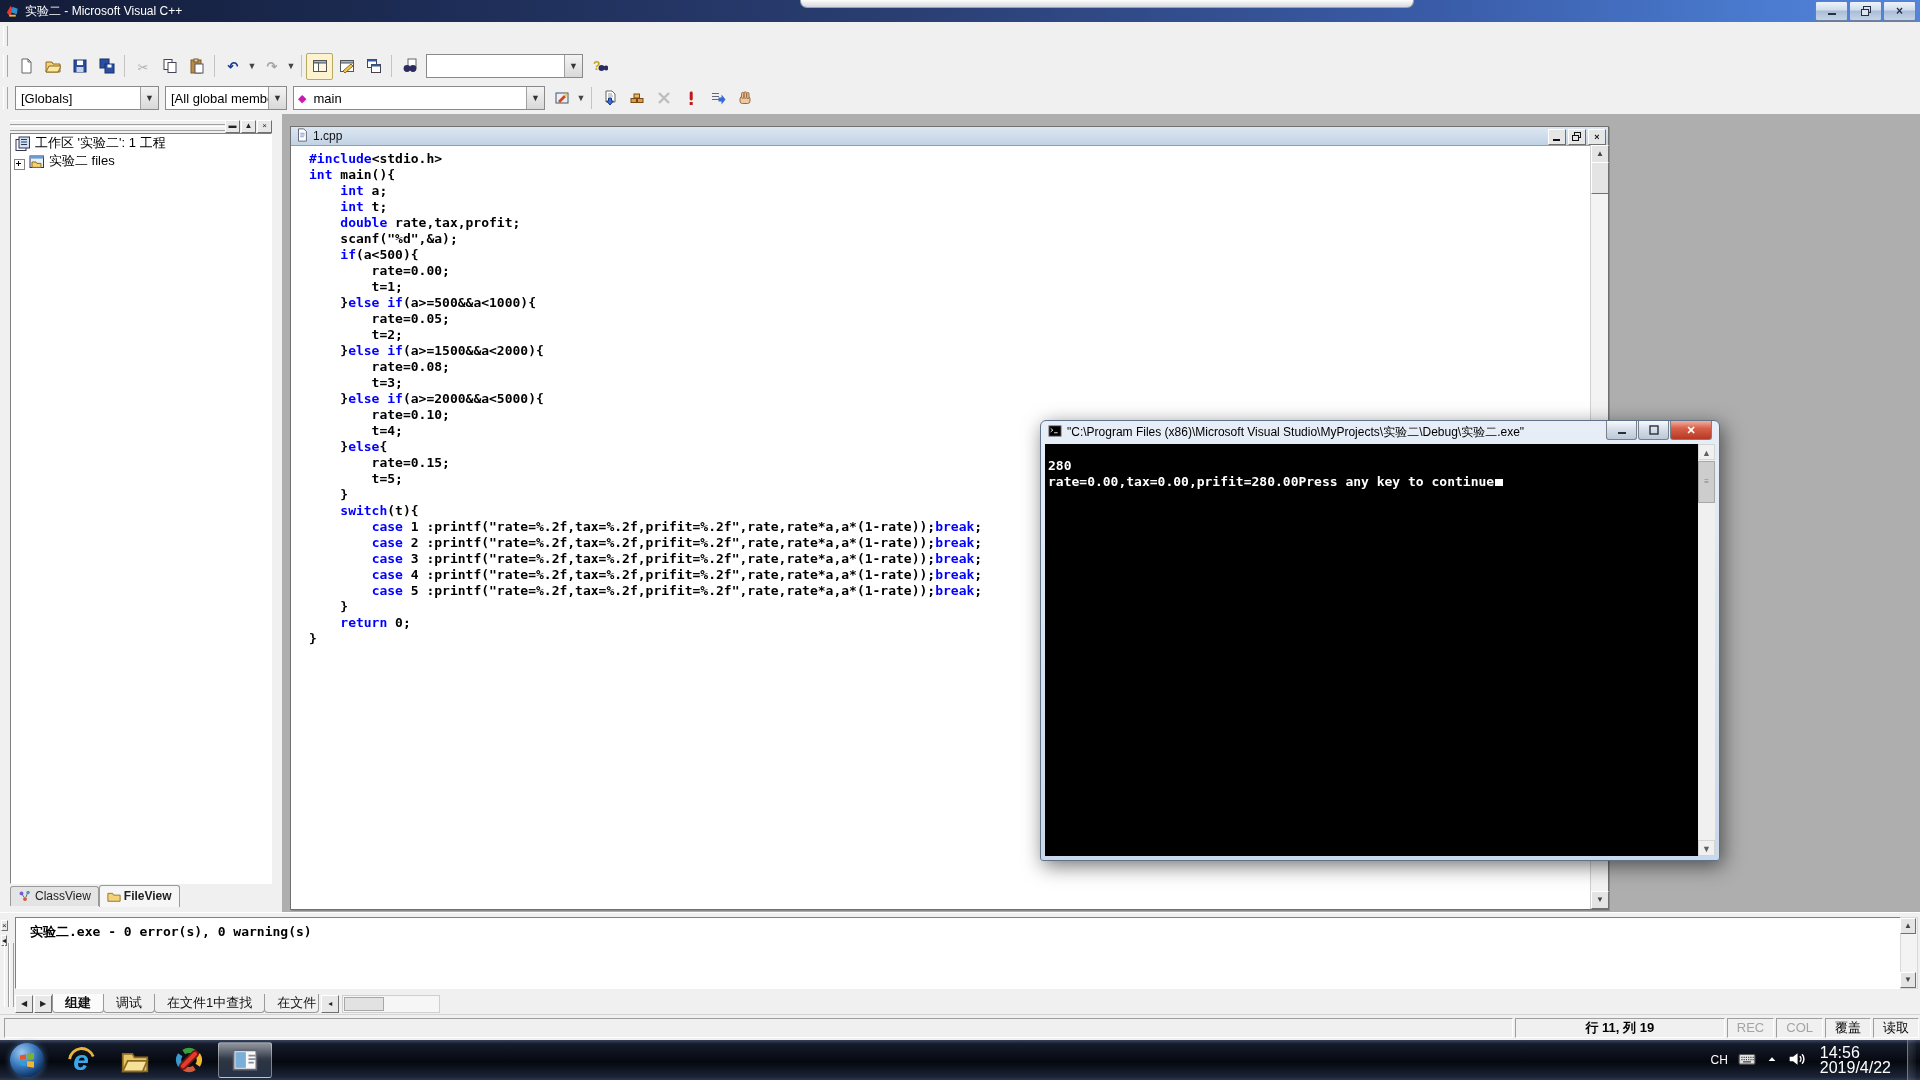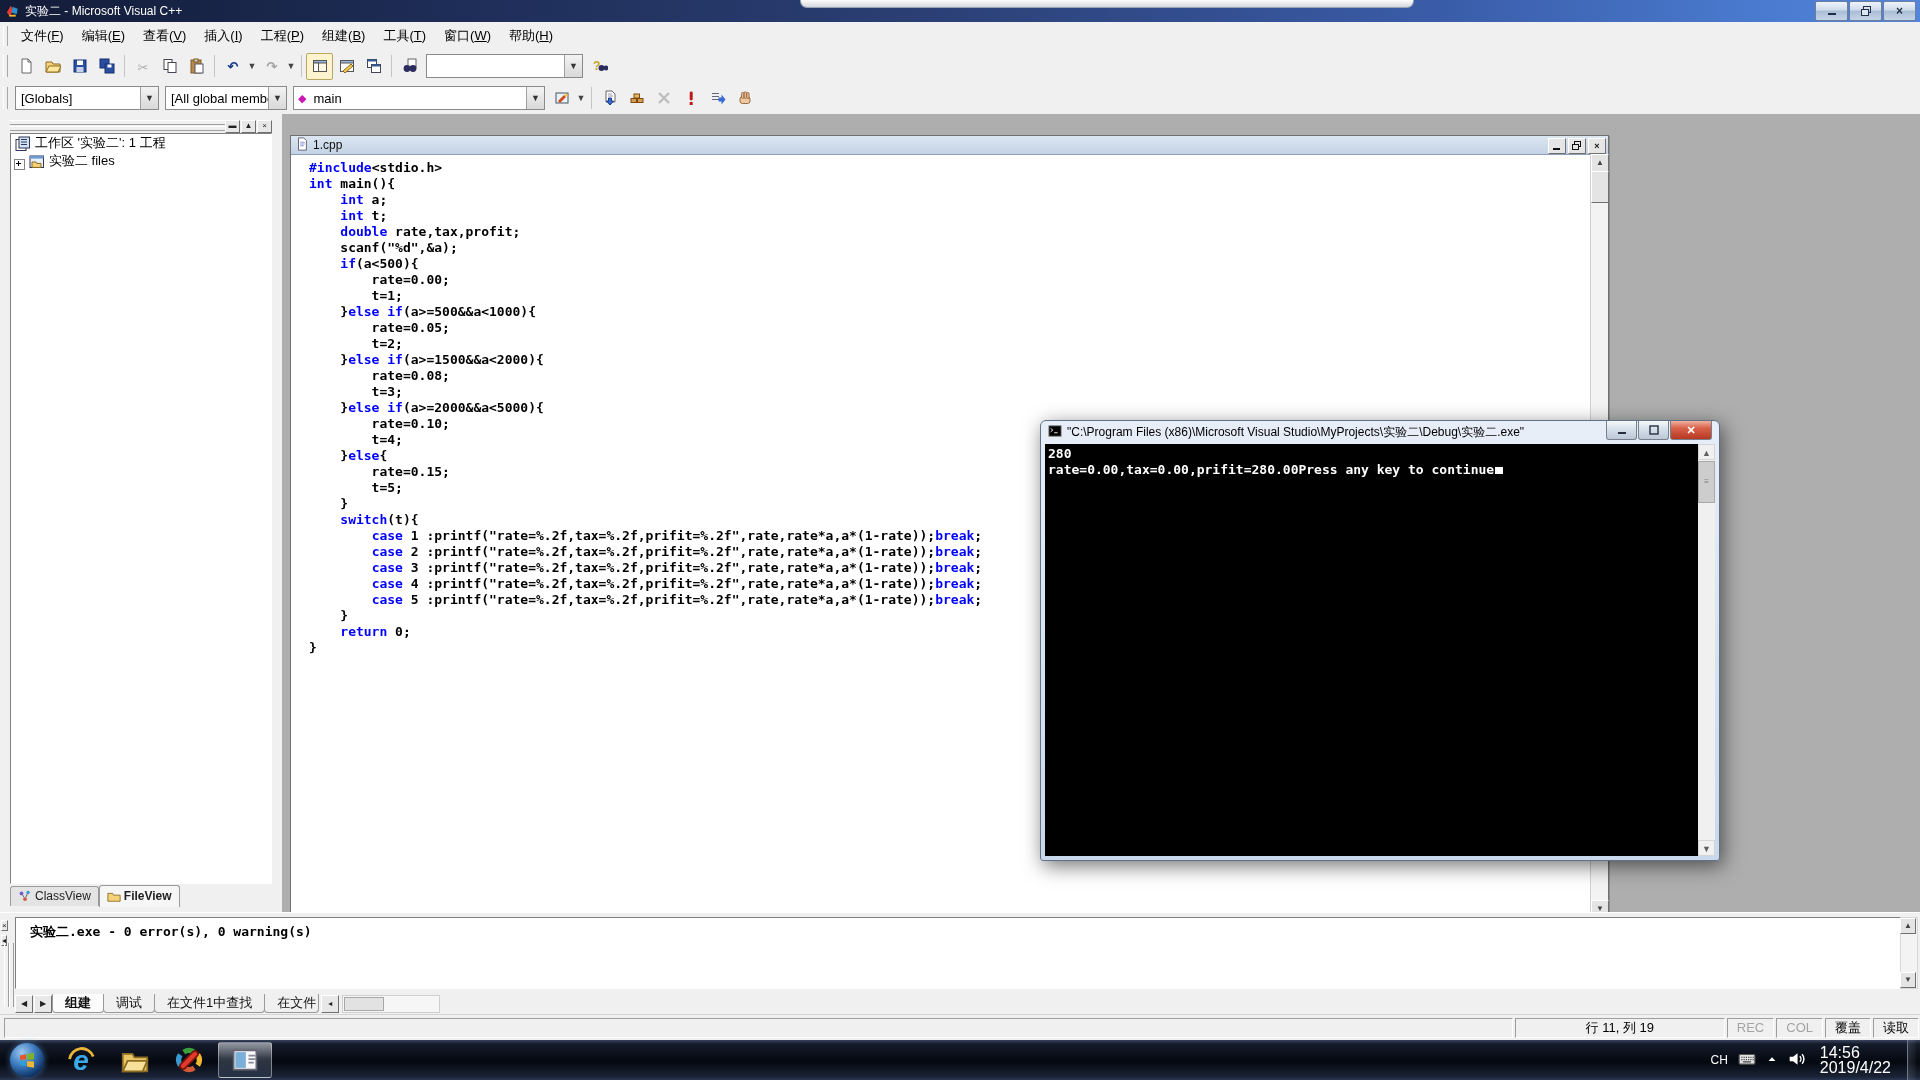--- a/index.html
+++ b/index.html
@@ -50,21 +50,21 @@
   .trow{display:flex;align-items:flex-end;height:18px;white-space:nowrap;font-size:13px;}
   .ticon{width:17px;height:16px;margin-right:3px;display:inline-flex;}
   .expbox{width:9px;height:9px;border:1px solid #848484;background:#fff;margin:0 4px 0 3px;position:relative;flex:none;}
   .expbox:before{content:"";position:absolute;left:1px;top:3px;width:5px;height:1px;background:#000;}
   .expbox:after{content:"";position:absolute;left:3px;top:1px;width:1px;height:5px;background:#000;}
   .panel-tabs{position:absolute;left:0;bottom:2px;height:21px;display:flex;align-items:center;}
   .ptab{display:flex;align-items:center;gap:3px;height:19px;padding:0 7px;font-size:12px;background:#e4e4e4;
     border:1px solid #9a9a9a;border-bottom:none;border-radius:3px 3px 0 0;color:#222;}
   .ptab.active{background:#f6f6f6;height:21px;font-weight:bold;}
   
-  .ed-win{position:absolute;left:290px;top:21px;width:1317px;height:782px;background:#fff;
+  .ed-win{position:absolute;left:290px;top:12px;width:1317px;height:782px;background:#fff;
     border:1px solid #707070;box-shadow:1px 1px 0 #8c8c8c;}
   .ed-title{height:18px;background:linear-gradient(#dde7f2,#c2d2e5);border-bottom:1px solid #8ba0b8;
     display:flex;align-items:center;padding-left:4px;gap:4px;}
   .ed-title .ttl{font-size:12px;color:#111;}
   .ed-caps{position:absolute;right:2px;top:2px;display:flex;gap:2px;}
   .ed-cap{width:16px;height:14px;background:#e6e6e6;border:1px solid;border-color:#fff #707070 #707070 #fff;
     display:flex;align-items:center;justify-content:center;font-size:9px;line-height:1;color:#111;font-weight:bold;}
   .code{position:absolute;left:18px;top:24px;white-space:pre;
     font:bold 13px/16px "DejaVu Sans Mono",monospace;color:#000;}
   .ck{color:#0000ff;}
@@ -109,21 +109,21 @@
   .otab.clip{max-width:46px;overflow:hidden;padding-right:2px;}
   .hsb{display:flex;align-items:flex-end;margin-left:2px;}
   .hsb .track{width:96px;height:16px;background:#f6f6f6;border:1px solid #cfcfcf;position:relative;}
   .hsb .thumb{position:absolute;left:1px;top:1px;width:38px;height:12px;background:#e2e2e2;border:1px solid #a8a8a8;}
   
   .statusbar{position:absolute;left:0;top:1014px;width:1920px;height:26px;background:#f0f0f0;
     border-top:1px solid #d4d4d4;display:flex;align-items:center;padding:0;box-sizing:border-box;}
   .scell{height:18px;line-height:18px;border:1px solid;border-color:#9e9e9e #fff #fff #9e9e9e;
     margin:0 1px;padding:0 9px;font-size:13px;white-space:nowrap;}
   .scell.msg{flex:1;margin-left:4px;}
-  .scell.lc{width:190px;text-align:center;font-weight:normal;}
+  .scell.lc{width:190px;text-align:center;font-weight:bold;}
   .scell.dim{color:#a4a4a4;}
   
   .taskbar{position:absolute;left:0;top:1040px;width:1920px;height:40px;
     background:linear-gradient(180deg,#39455e 0%,#141b2a 10%,#05080f 55%,#1b2436 92%,#2a3751 100%);
     display:flex;align-items:center;z-index:60;}
   .task-btn{width:54px;height:40px;display:flex;align-items:center;justify-content:center;position:relative;}
   .task-btn.active{background:linear-gradient(180deg,rgba(255,255,255,.55),rgba(170,190,215,.28) 45%,rgba(70,90,120,.25));
     border:1px solid rgba(255,255,255,.4);border-radius:3px;margin:0 2px;height:36px;box-sizing:border-box;}
   .orb{width:34px;height:34px;border-radius:50%;position:relative;
     background:radial-gradient(circle at 35% 28%,#9cc8ee,#3d7cc0 40%,#123a6e 72%,#081b36);box-shadow:0 0 6px rgba(90,150,220,.6);}
@@ -159,31 +159,20 @@
             <rect x="3.5" y="1.5" width="7" height="6" fill="none" stroke="#253046"></rect>
             <rect x="1.5" y="4.5" width="7" height="6" fill="#dce6f2" stroke="#253046"></rect>
           </svg>
         </div>
       <div class="cap-btn">×</div>
     </div>
   </div>
 
   <div class="menubar">
     <span class="grip"></span>
-    <div id="menu-items" style="display:flex;">
-        <span class="menu-item">文件(<u>F</u>)</span>
-        <span class="menu-item">编辑(<u>E</u>)</span>
-        <span class="menu-item">查看(<u>V</u>)</span>
-        <span class="menu-item">插入(<u>I</u>)</span>
-        <span class="menu-item">工程(<u>P</u>)</span>
-        <span class="menu-item">组建(<u>B</u>)</span>
-        <span class="menu-item">工具(<u>T</u>)</span>
-        <span class="menu-item">窗口(<u>W</u>)</span>
-        <span class="menu-item">帮助(<u>H</u>)</span>
-      </div>
   </div>
 
   <div class="toolbar tb1">
     <span class="grip"></span>
     <div id="tb1-buttons" style="display:flex;align-items:center;">
         <span class="tbtn">
           <svg width="16" height="16" viewBox="0 0 16 16">
             <path d="M4 1h6l3 3v11H4z" fill="#fff" stroke="#666"></path>
             <path d="M10 1v3h3" fill="none" stroke="#666"></path>
           </svg>
@@ -457,21 +446,21 @@
           </span>
         <span class="con-cap">
             <svg width="10" height="10" viewBox="0 0 10 10">
               <rect x="1" y="1" width="8" height="8" fill="none" stroke="#27303c" stroke-width="1.4"></rect>
             </svg>
           </span>
         <span class="con-cap close">✕</span>
       </span>
     </div>
     <div class="con-body">
-      <div id="console-lines" style="padding-top:2px;">
+      <div id="console-lines" style="padding-top:14px;">
           <div class="conl">280</div>
           <div class="conl">rate=0.00,tax=0.00,prifit=280.00Press any key to continue<span class="cur"></span></div>
         </div>
       <div class="con-sb">
         <span class="a" style="top:0;">▲</span>
         <span class="con-thumb">≡</span>
         <span class="a" style="bottom:0;">▼</span>
       </div>
     </div>
   </div>

